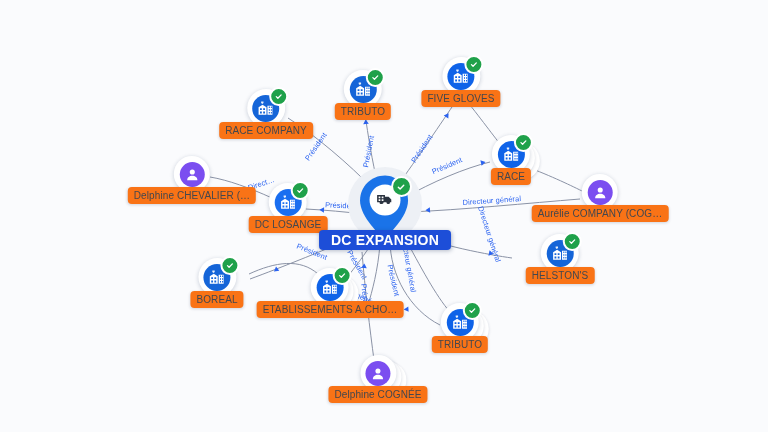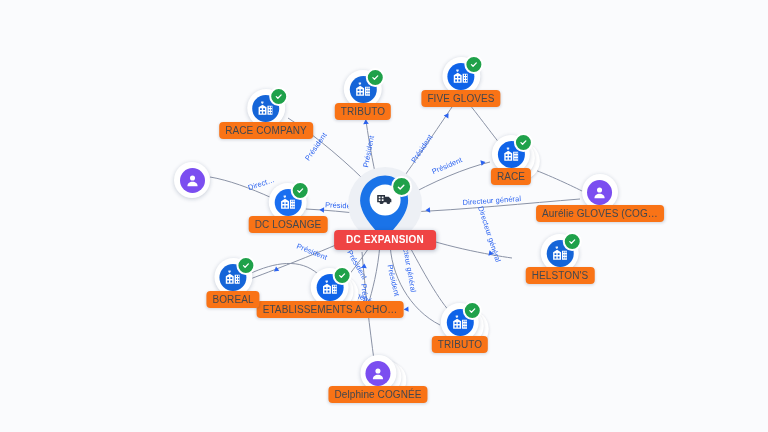--- a/index.html
+++ b/index.html
@@ -164,23 +164,23 @@
     border-radius: 50%;
     background: #1fa14a;
     border: 2px solid #ffffff;
     display: flex;
     align-items: center;
     justify-content: center;
     z-index: 6;
   }
   .center-label {
     margin-top: -10px;
-    background: #ef4444;
+    background: #1d4ed8;
     color: #ffffff;
-    font-size: 10px;
+    font-size: 14px;
     line-height: 14px;
     font-weight: bold;
     padding: 3px 12px;
     border-radius: 4px;
     white-space: nowrap;
     box-shadow: 0 1px 4px rgba(20,40,80,.3);
     position: relative;
     z-index: 8;
     letter-spacing: .2px;
   }
@@ -381,21 +381,21 @@
             </div>
             <div class="check-badge">
               <svg width="9" height="9" viewBox="0 0 24 24">
                 <path fill="none" stroke="#ffffff" stroke-width="3.4" stroke-linecap="round" stroke-linejoin="round" d="M5.5 12.4l4.3 4.3 8.7-9"></path>
               </svg>
             </div>
           </div>
         </div>
         <div class="node-label">ETABLISSEMENTS A.CHO…</div>
       </div>
-      <div class="node" style="left: 233px; top: 283px;">
+      <div class="node" style="left: 217px; top: 283px;">
         <div class="node-marker">
           <div class="company-disc">
             <div class="company-inner shade-a">
               <svg width="19" height="19" viewBox="0 0 24 24">
                 <path fill="#ffffff" d="M3 20V10.5l5-3.2 5 3.2V20H3zm1.8-1.8h2.3v-2.4H4.8v2.4zm4 0h2.3v-2.4H8.8v2.4zM4.8 14h2.3v-2.3H4.8V14zm4 0h2.3v-2.3H8.8V14z"></path>
                 <path fill="#ffffff" d="M14.2 20V8.6h6.3V20h-6.3zm1.7-1.8h1.3v-1.8h-1.3v1.8zm2.6 0h1.3v-1.8h-1.3v1.8zm-2.6-3.4h1.3v-1.8h-1.3v1.8zm2.6 0h1.3v-1.8h-1.3v1.8zm-2.6-3.4h1.3V9.6h-1.3v1.8zm2.6 0h1.3V9.6h-1.3v1.8z"></path>
                 <path fill="#ffffff" d="M6.2 5.1l1.5 1.2 1.5-1.2V3.2H6.2z" opacity=".9"></path>
               </svg>
             </div>
             <div class="check-badge">
@@ -430,33 +430,34 @@
         <div class="node-marker">
           <div class="person-disc">
             <div class="person-inner">
               <svg width="17" height="17" viewBox="0 0 24 24">
                 <circle cx="12" cy="8.4" r="3.6" fill="#ffffff"></circle>
                 <path fill="#ffffff" d="M4.8 20.2c0-3.9 3.2-6.3 7.2-6.3s7.2 2.4 7.2 6.3H4.8z"></path>
               </svg>
             </div>
           </div>
         </div>
+        <div class="node-label">Delphine CHEVALIER (…</div>
       </div>
       <div class="node" style="left: 600px; top: 198px;">
         <div class="node-marker">
           <div class="person-disc">
             <div class="person-inner">
               <svg width="17" height="17" viewBox="0 0 24 24">
                 <circle cx="12" cy="8.4" r="3.6" fill="#ffffff"></circle>
                 <path fill="#ffffff" d="M4.8 20.2c0-3.9 3.2-6.3 7.2-6.3s7.2 2.4 7.2 6.3H4.8z"></path>
               </svg>
             </div>
           </div>
         </div>
-        <div class="node-label">Aurélie GLOVES (COG…</div>
+        <div class="node-label">Aurélie COMPANY (COG…</div>
       </div>
       <div class="node" style="left: 378px; top: 379px;">
         <div class="node-marker">
           <div class="stack-card stack-2 person-stack"></div>
           <div class="stack-card stack-1 person-stack"></div>
           <div class="person-disc">
             <div class="person-inner">
               <svg width="17" height="17" viewBox="0 0 24 24">
                 <circle cx="12" cy="8.4" r="3.6" fill="#ffffff"></circle>
                 <path fill="#ffffff" d="M4.8 20.2c0-3.9 3.2-6.3 7.2-6.3s7.2 2.4 7.2 6.3H4.8z"></path>

